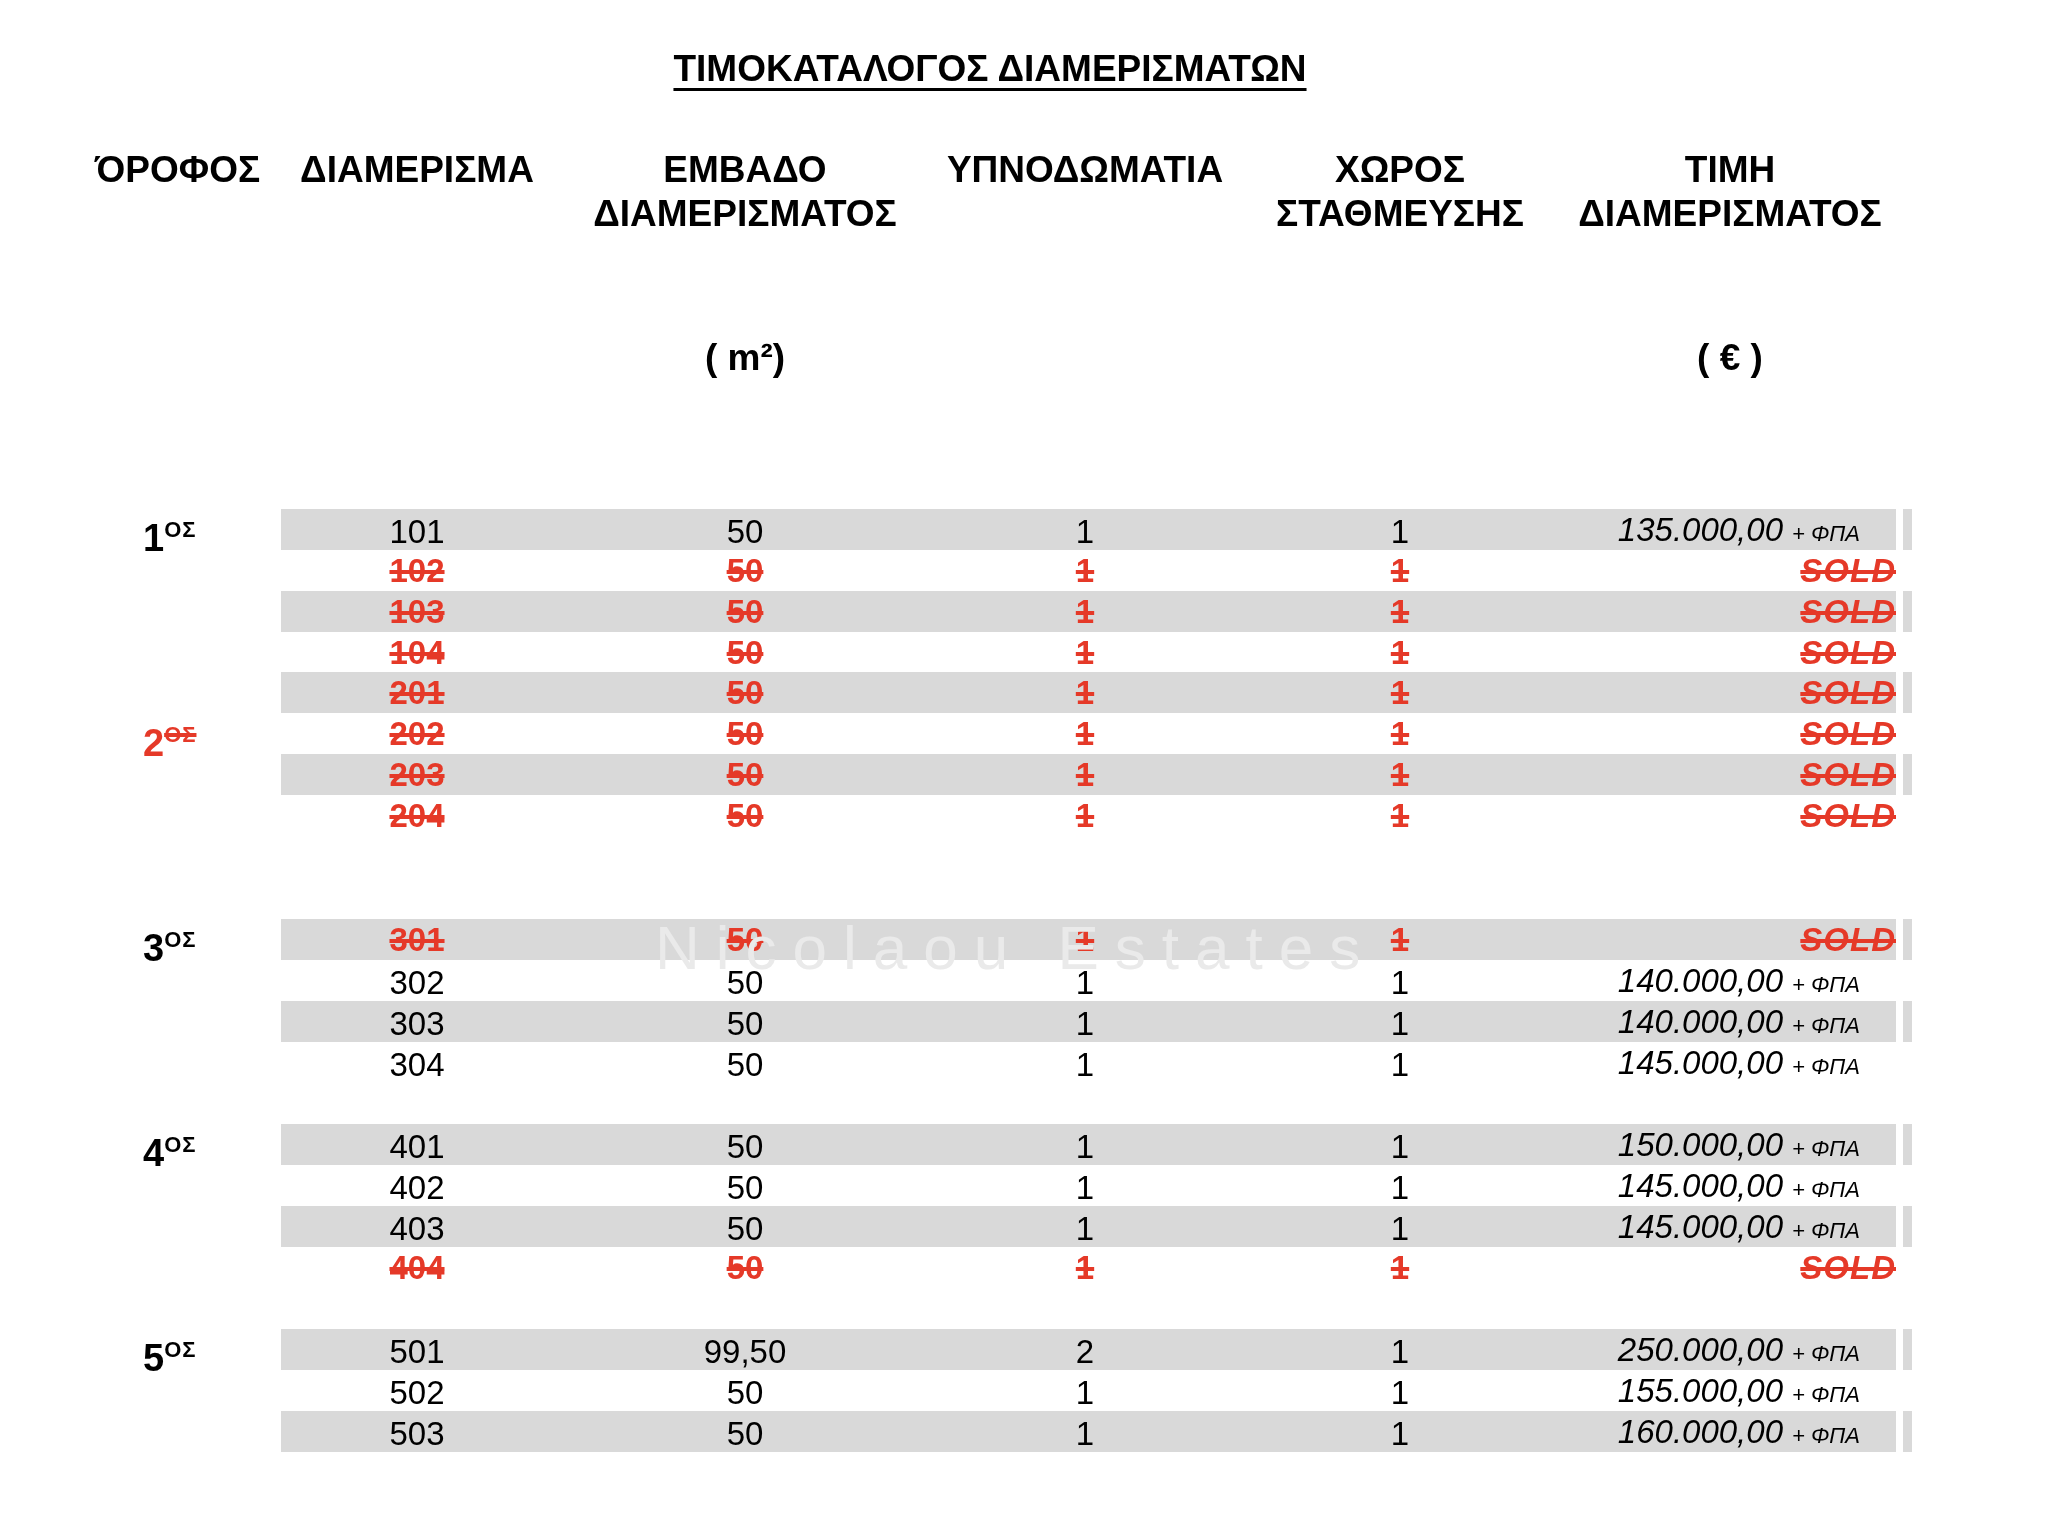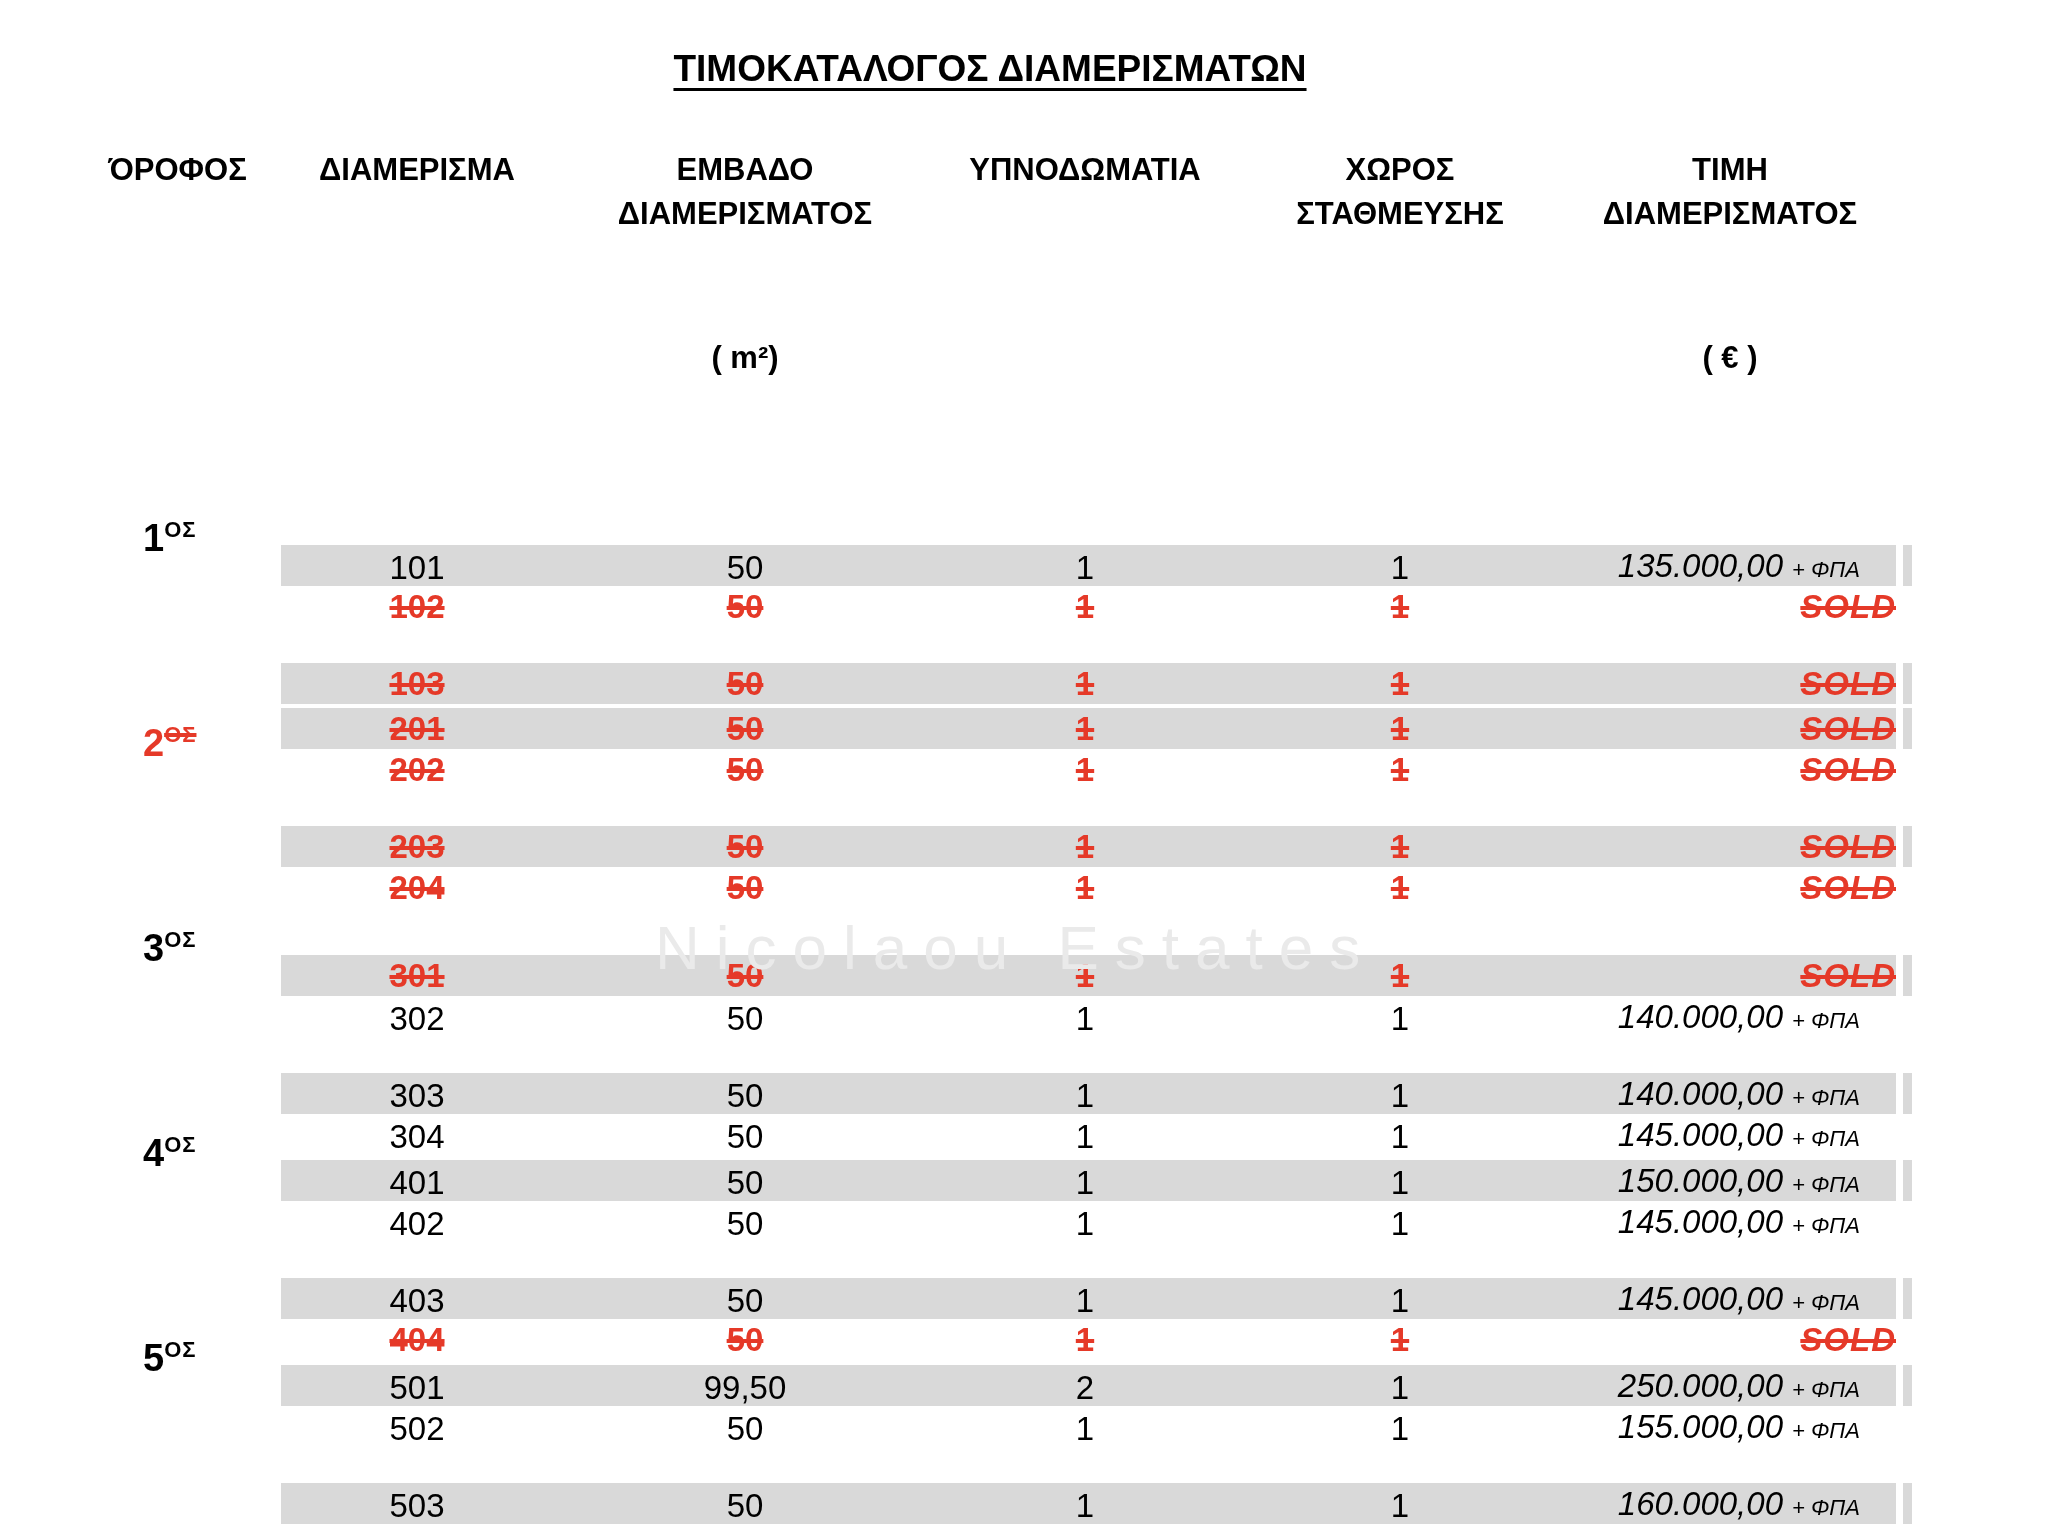--- a/index.html
+++ b/index.html
@@ -22,21 +22,21 @@
     text-align:center;
     font-size:37px; font-weight:bold;
     text-decoration:underline;
     text-decoration-thickness:3px;
     text-underline-offset:7px;
     top:48px;
   }
   .hcell {
     position:absolute;
     text-align:center;
-    font-size:31px; font-weight:bold;
+    font-size:37px; font-weight:bold;
     line-height:40px;
     z-index:3;
   }
   .h-floor   { left:85px;   width:185px; top:150px; }
   .h-apt     { left:280px;  width:274px; top:150px; }
   .h-area1   { left:560px;  width:370px; top:150px; }
   .h-area2   { left:560px;  width:370px; top:194px; }
   .h-beds    { left:935px;  width:300px; top:150px; }
   .h-park1   { left:1250px; width:300px; top:150px; }
   .h-park2   { left:1250px; width:300px; top:194px; }
@@ -68,21 +68,21 @@
 
   .group { position:absolute; left:281px; width:1615px; z-index:0; }
   .row {
     position:relative;
     height:41px;
     display:grid;
     grid-template-columns:272px 384px 296px 334px 329px;
     align-items:center;
     font-size:33px;
   }
-  .row.stripe { background:var(--stripe);margin-top:36px; }
+  .row.stripe { background:var(--stripe); }
   .row.stripe::after {
     content:"";
     position:absolute;
     left:1622px; top:0; bottom:0; width:9px;
     background:var(--stripe);
   }
   .cell { position:relative; z-index:2; text-align:center; line-height:41px; }
   .cell.price { text-align:right; padding-right:36px;font-style:italic; }
   .cell.price.sold-cell { text-align:right; padding-right:0; }
   .vat { font-size:22px; margin-left:9px; }

